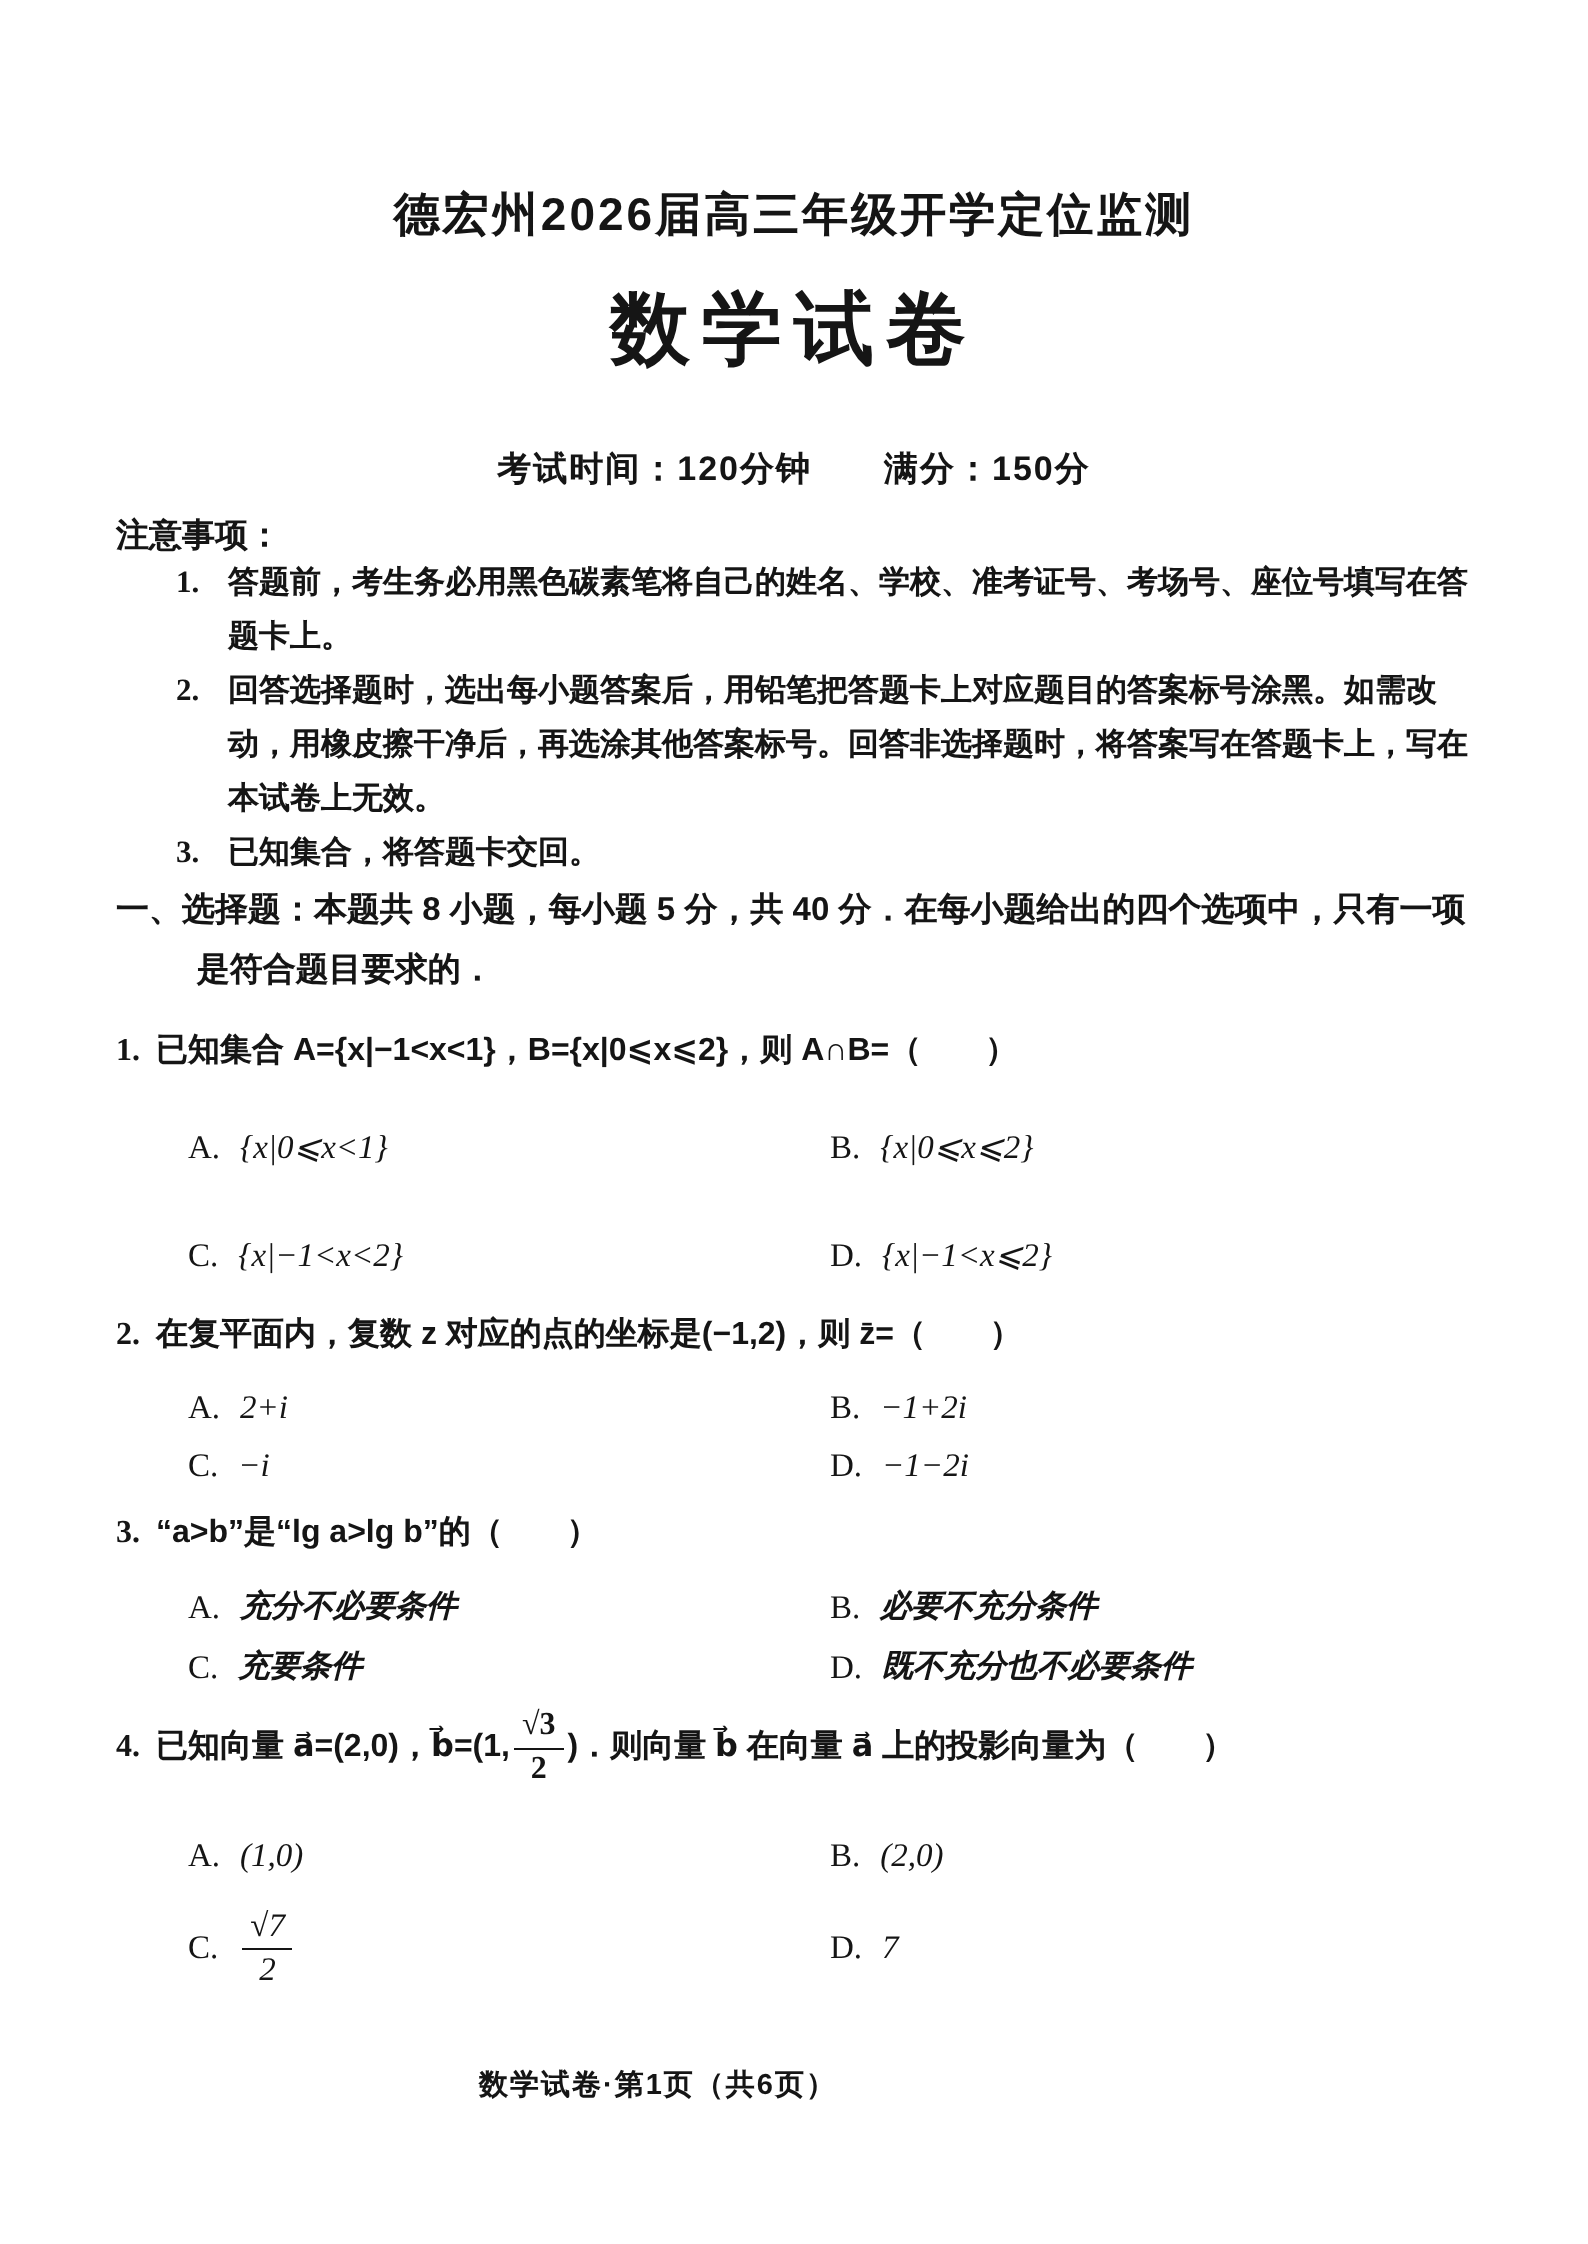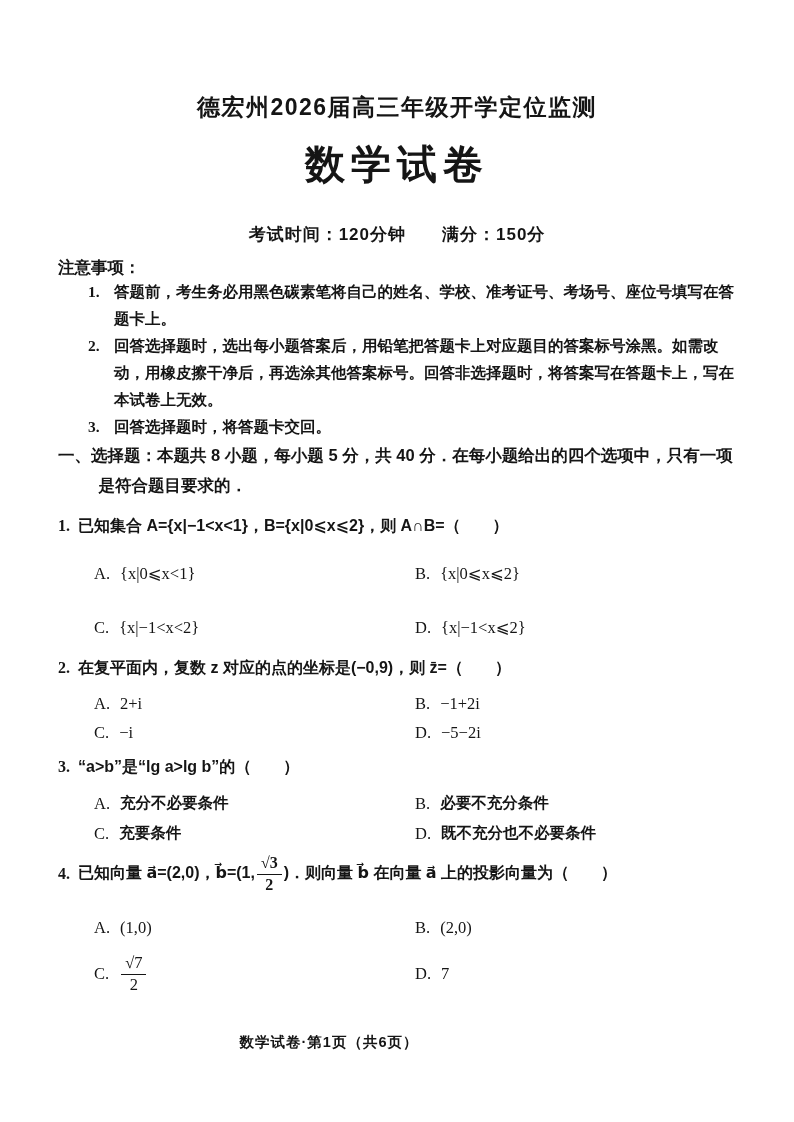--- a/index.html
+++ b/index.html
@@ -67,21 +67,21 @@
 
   .options {
     display:grid; grid-template-columns:1fr 1fr;
     padding-left:36px; align-items:center;
   }
   .opt { display:flex; align-items:center; font-size:16.5px; }
   .olabel {
     font-family:"Liberation Serif","DejaVu Serif",serif;
     margin-right:10px; font-weight:400;
   }
-  .otext { font-family:"Liberation Serif","DejaVu Serif",serif; }
+  .otext { font-family:"Liberation Serif","DejaVu Serif",serif;font-style:italic; }
   .otext.cn {
     font-family:"Liberation Sans","DejaVu Sans",sans-serif;
     font-weight:600; font-size:15.5px;
   }
   .roomy .opt { margin-top:26px; }
   .roomy .opt.r2 { margin-top:34px; }
   .tight .opt { margin-top:14px; }
   .tight .opt.r2 { margin-top:9px; }
   .q4opts .opt { margin-top:24px; }
   .q4opts .opt.r2 { margin-top:16px; }
@@ -117,21 +117,21 @@
   <div class="notice-item">
     <span class="n-num">1.</span>
     <span class="n-text">答题前，考生务必用黑色碳素笔将自己的姓名、学校、准考证号、考场号、座位号填写在答题卡上。</span>
   </div>
   <div class="notice-item">
     <span class="n-num">2.</span>
     <span class="n-text">回答选择题时，选出每小题答案后，用铅笔把答题卡上对应题目的答案标号涂黑。如需改动，用橡皮擦干净后，再选涂其他答案标号。回答非选择题时，将答案写在答题卡上，写在本试卷上无效。</span>
   </div>
   <div class="notice-item">
     <span class="n-num">3.</span>
-    <span class="n-text">回答选择题时，将答题卡交回。</span>
+    <span class="n-text">已知集合，将答题卡交回。</span>
   </div>
 
   <div class="section-heading">一、选择题：本题共 8 小题，每小题 5 分，共 40 分．在每小题给出的四个选项中，只有一项是符合题目要求的．</div>
 
   <div class="question q1">
     <div class="stem">
       <span class="qnum">1.</span>
       <span class="stem-text">已知集合 A={x|−1&lt;x&lt;1}，B={x|0⩽x⩽2}，则 A∩B=（　　）</span>
     </div>
     <div class="options roomy">
@@ -150,38 +150,38 @@
       <div class="opt r2">
         <span class="olabel">D.</span>
         <span class="otext">{x|−1&lt;x⩽2}</span>
       </div>
     </div>
   </div>
 
   <div class="question q2">
     <div class="stem">
       <span class="qnum">2.</span>
-      <span class="stem-text">在复平面内，复数 z 对应的点的坐标是(−0,9)，则 z̄=（　　）</span>
+      <span class="stem-text">在复平面内，复数 z 对应的点的坐标是(−1,2)，则 z̄=（　　）</span>
     </div>
     <div class="options tight">
       <div class="opt">
         <span class="olabel">A.</span>
         <span class="otext">2+i</span>
       </div>
       <div class="opt">
         <span class="olabel">B.</span>
         <span class="otext">−1+2i</span>
       </div>
       <div class="opt r2">
         <span class="olabel">C.</span>
         <span class="otext">−i</span>
       </div>
       <div class="opt r2">
         <span class="olabel">D.</span>
-        <span class="otext">−5−2i</span>
+        <span class="otext">−1−2i</span>
       </div>
     </div>
   </div>
 
   <div class="question q3">
     <div class="stem">
       <span class="qnum">3.</span>
       <span class="stem-text">“a&gt;b”是“lg a&gt;lg b”的（　　）</span>
     </div>
     <div class="options tight">

